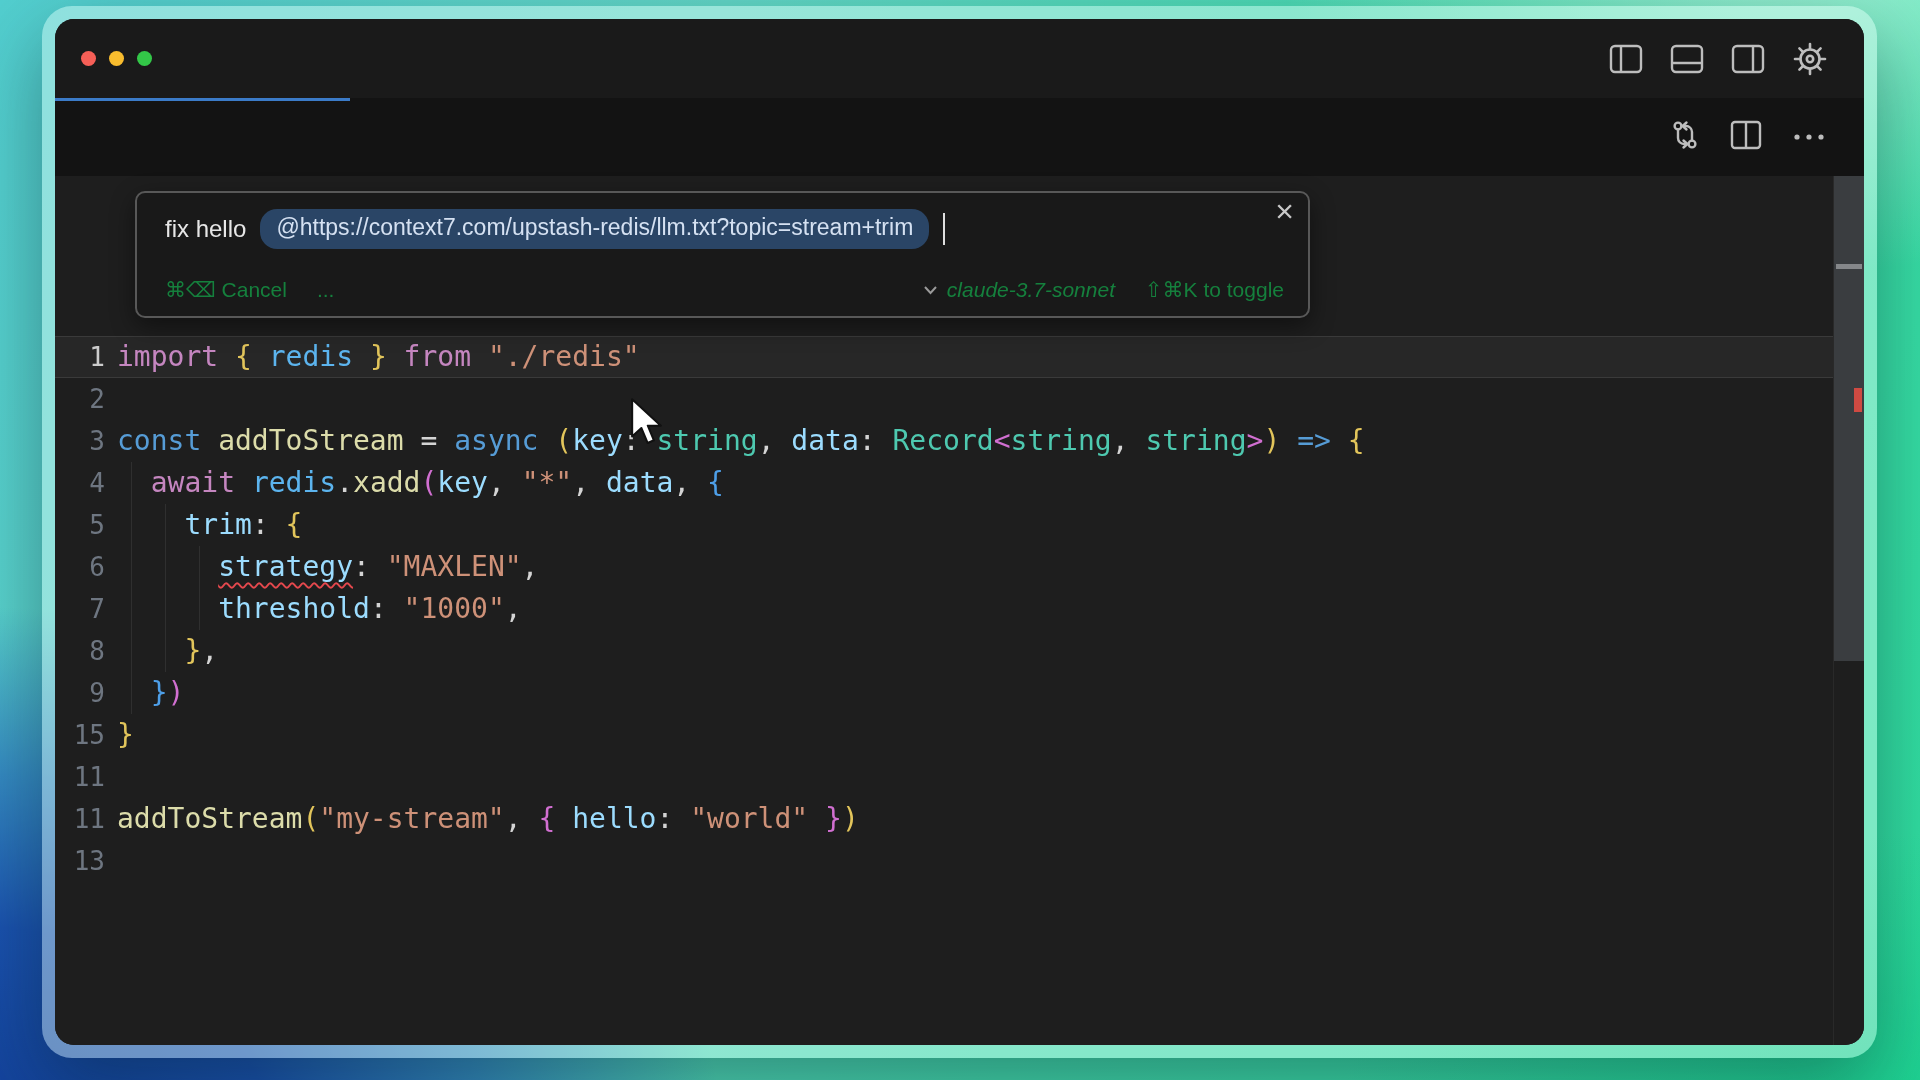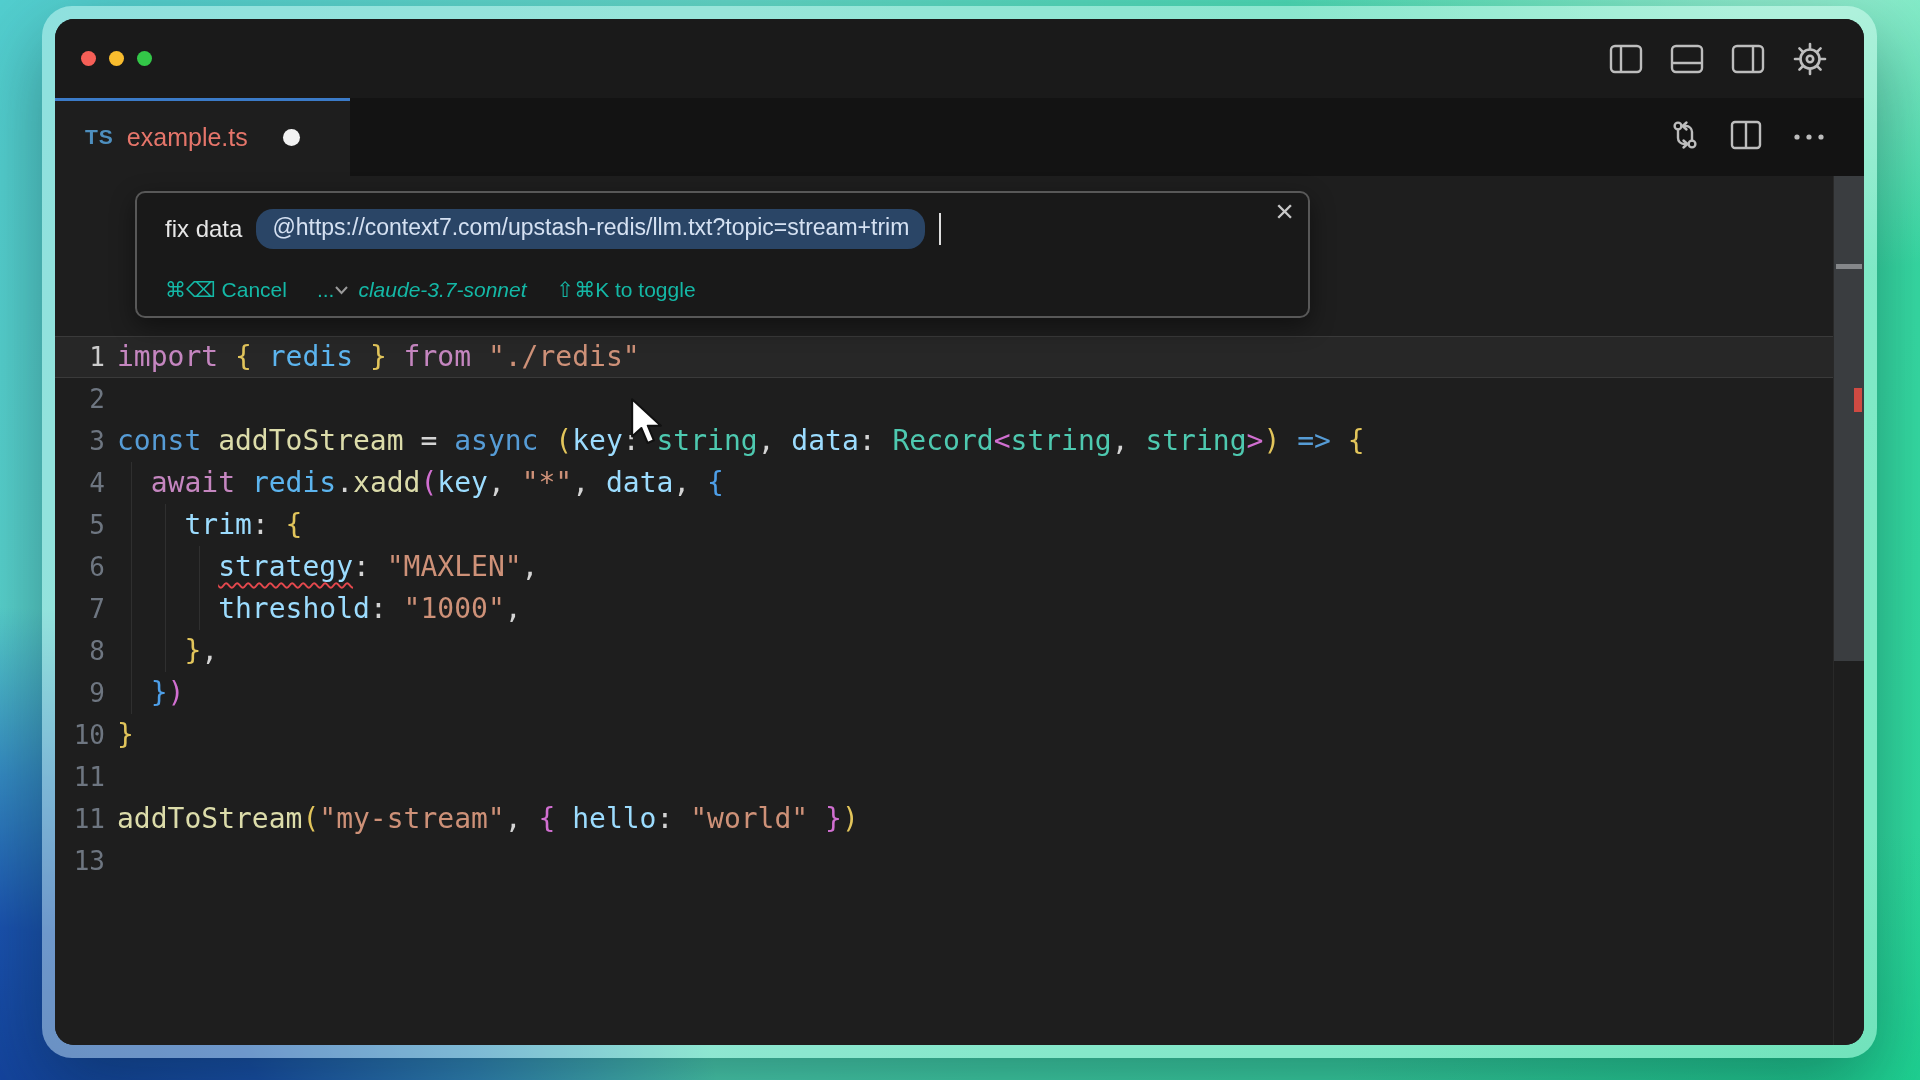--- a/index.html
+++ b/index.html
@@ -55,21 +55,21 @@
   
   .prompt{
     position:absolute; left:80px; top:15px; width:1175px; height:127px;
     background:#191919; border:2px solid #585858; border-radius:10px;
     box-shadow:0 8px 24px rgba(0,0,0,.45); z-index:40;
   }
   .prompt-row1{ display:flex; align-items:center; margin:16px 24px 0 28px; gap:14px; }
   .prompt-prefix{ color:#E6E6E6; font-size:24px; }
   .prompt-pill{ background:#2A4566; color:#D5E1F2; font-size:23px; padding:5px 16px 8px; border-radius:17px; white-space:nowrap; }
   .prompt-caret{ width:2px; height:32px; background:#DEDEDE; }
-  .prompt-row2{ position:absolute; left:28px; right:24px; bottom:14px; display:flex; align-items:center; color:#14b8a6; font-size:21px; }
+  .prompt-row2{ position:absolute; left:28px; right:24px; bottom:14px; display:flex; align-items:center; justify-content:space-between; color:#15803d; font-size:21px; }
   .row2-left{ display:flex; align-items:center; gap:30px; }
   .row2-right{ display:flex; align-items:center; gap:30px; }
   .model-sel{ display:flex; align-items:center; gap:9px;font-style:italic; }
   .prompt-close{ position:absolute; top:2px; right:14px; color:#C9C9C9; font-size:32px; font-weight:300; line-height:1; }
   
   .mouse-cursor{ position:absolute; left:575px; top:222px; z-index:60; }
 </style>
 </head>
 <body>
 
@@ -117,25 +117,20 @@
                   <line x1="25.1" y1="10.9" x2="28.6" y2="7.4"></line>
               </g>
             </g>
           </svg>
         </span>
       </div>
     </div>
 
     <div class="tabbar">
       <div class="tab-accent"></div>
-      <div class="tab">
-        <span class="tab-badge">TS</span>
-        <span class="tab-name">example.ts</span>
-        <span class="tab-dot"></span>
-      </div>
       <div class="tab-icons">
         <span>
           <svg width="30" height="32" viewBox="0 0 30 32" fill="none" stroke="#BDBDBD" stroke-width="2.4" stroke-linecap="round">
             <circle cx="8" cy="7" r="3.4"></circle>
             <path d="M8 10.5 v8.5 a6 6 0 0 0 6 6 h2.5"></path>
             <path d="M13.5 21.5 L17.5 25 L13.5 28.5"></path>
             <circle cx="22" cy="25" r="3.4"></circle>
             <path d="M22 21.5 v-8.5 a6 6 0 0 0 -6 -6 h-2.5"></path>
             <path d="M16.5 10.5 L12.5 7 L16.5 3.5"></path>
           </svg>
@@ -153,21 +148,21 @@
               <circle cx="29" cy="5" r="2.6" fill="#BDBDBD"></circle>
             </svg>
         </span>
       </div>
     </div>
 
     <div class="editor">
 
       <div class="prompt">
         <div class="prompt-row1">
-          <span class="prompt-prefix">fix data</span>
+          <span class="prompt-prefix">fix hello</span>
           <span class="prompt-pill">@https://context7.com/upstash-redis/llm.txt?topic=stream+trim</span>
           <span class="prompt-caret"></span>
         </div>
         <div class="prompt-row2">
           <div class="row2-left">
             <span><span>⌘⌫</span> <span>Cancel</span></span>
             <span>...</span>
           </div>
           <div class="row2-right">
             <span class="model-sel">
@@ -216,21 +211,21 @@
           </div>
           <div class="code-row">
             <span class="gutter-num">8</span>
             <span class="code-text"><span style="color: rgb(212, 212, 212);">    </span><span style="color: rgb(226, 197, 91);">}</span><span style="color: rgb(212, 212, 212);">,</span></span>
           </div>
           <div class="code-row">
             <span class="gutter-num">9</span>
             <span class="code-text"><span style="color: rgb(212, 212, 212);">  </span><span style="color: rgb(78, 159, 232);">}</span><span style="color: rgb(209, 111, 209);">)</span></span>
           </div>
           <div class="code-row">
-            <span class="gutter-num">10</span>
+            <span class="gutter-num">15</span>
             <span class="code-text"><span style="color: rgb(226, 197, 91);">}</span></span>
           </div>
           <div class="code-row">
             <span class="gutter-num">11</span>
             <span class="code-text"></span>
           </div>
           <div class="code-row">
             <span class="gutter-num">11</span>
             <span class="code-text"><span style="color: rgb(220, 220, 170);">addToStream</span><span style="color: rgb(226, 197, 91);">(</span><span style="color: rgb(206, 145, 120);">"my-stream"</span><span style="color: rgb(212, 212, 212);">, </span><span style="color: rgb(209, 111, 209);">{ </span><span style="color: rgb(156, 220, 254);">hello</span><span style="color: rgb(212, 212, 212);">: </span><span style="color: rgb(206, 145, 120);">"world"</span><span style="color: rgb(209, 111, 209);"> }</span><span style="color: rgb(226, 197, 91);">)</span></span>
           </div>

